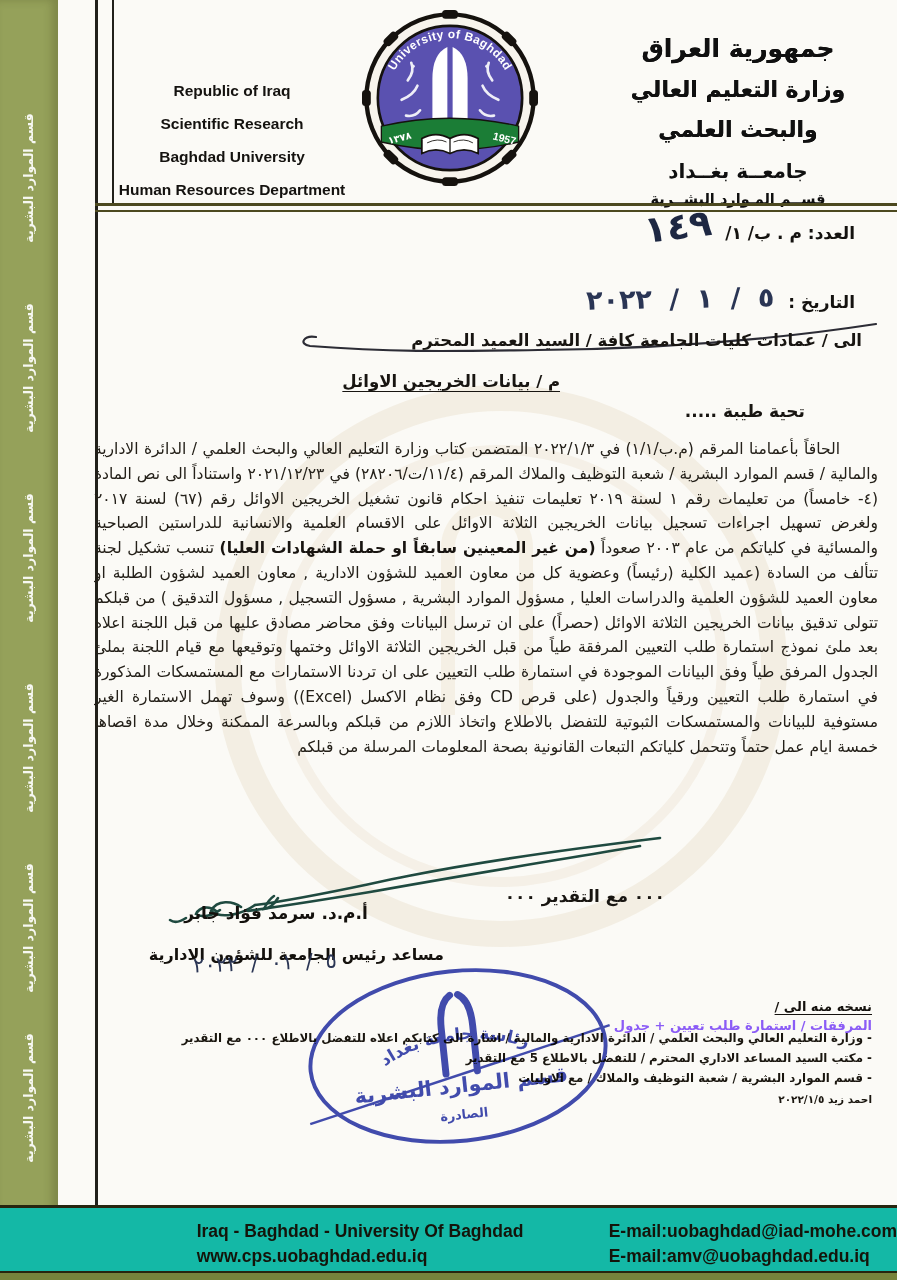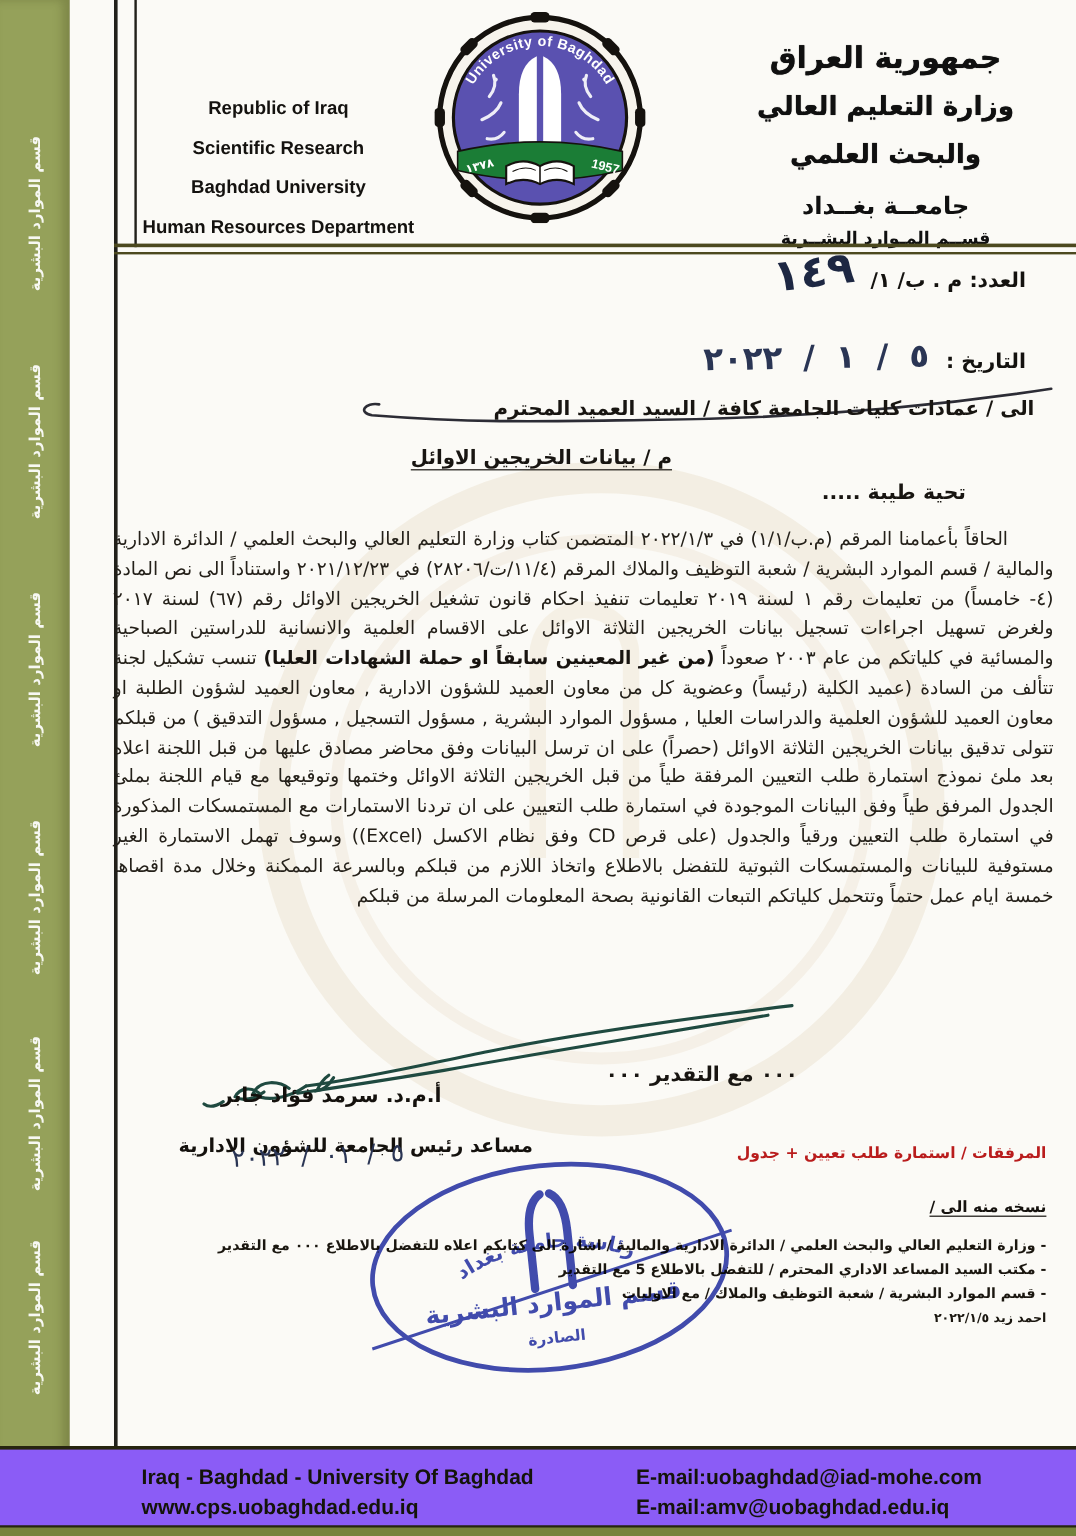--- a/index.html
+++ b/index.html
@@ -65,33 +65,33 @@
 
   .closing{position:absolute;right:232px;top:886px;direction:rtl;font-size:17px;font-weight:bold;color:#181511;}
   .signature{position:absolute;left:158px;top:818px;width:520px;height:120px;}
   .sig-name{position:absolute;left:108px;top:903px;width:336px;text-align:center;direction:rtl;
             font-size:17px;font-weight:bold;color:#14110d;white-space:nowrap;}
   .sig-title{position:absolute;left:92px;top:928px;width:352px;text-align:right;direction:rtl;
             font-size:16px;font-weight:bold;color:#14110d;white-space:nowrap;margin-top:17px;}
   .sig-date{position:absolute;left:150px;top:951px;width:230px;text-align:center;direction:rtl;
             font-size:21px;word-spacing:6px;transform:rotate(-2deg);color:#2a3554;}
 
-  .attachments{position:absolute;right:25px;top:954px;direction:rtl;font-size:13px;font-weight:bold;color:#b91c1c;}
+  .attachments{position:absolute;right:25px;top:1018px;direction:rtl;font-size:13px;font-weight:bold;color:#8b5cf6;}
   .copies-heading{position:absolute;right:25px;top:999px;direction:rtl;font-size:13px;font-weight:bold;
                   text-decoration:underline;text-underline-offset:3px;color:#15120e;}
   .copies{position:absolute;right:25px;top:1028px;width:590px;direction:rtl;text-align:right;
           font-size:11.8px;font-weight:bold;line-height:20px;color:#1a160f;white-space:nowrap;}
   .copies div:last-child{font-size:10.5px;padding-top:1px;}
 
   .stamp{position:absolute;left:300px;top:962px;width:316px;height:188px;transform:rotate(-6deg);
          opacity:.88;mix-blend-mode:multiply;}
 
-  .footer{position:absolute;left:0;right:0;top:1205px;height:75px;background:#8b5cf6;
+  .footer{position:absolute;left:0;right:0;top:1205px;height:75px;background:#14b8a6;
           border-top:3px solid #26250f;box-sizing:border-box;display:flex;align-items:center;
-          box-shadow:inset 0 -7px 0 #76833c, inset 0 -9px 0 #26250f;}
+          box-shadow:inset 0 -7px 0 #76833c, inset 0 -9px 0 #26250f;justify-content:flex-end;}
   .f-col{font-family:"Liberation Sans",sans-serif;font-weight:bold;font-size:17.5px;line-height:25px;color:#14140a;}
   .f-col.left{margin-left:118px;width:372px;}
   .f-col.right{margin-left:40px;}
 </style>
 </head>
 <body>
 
 <div class="page">
 
   <div class="watermark"></div>

